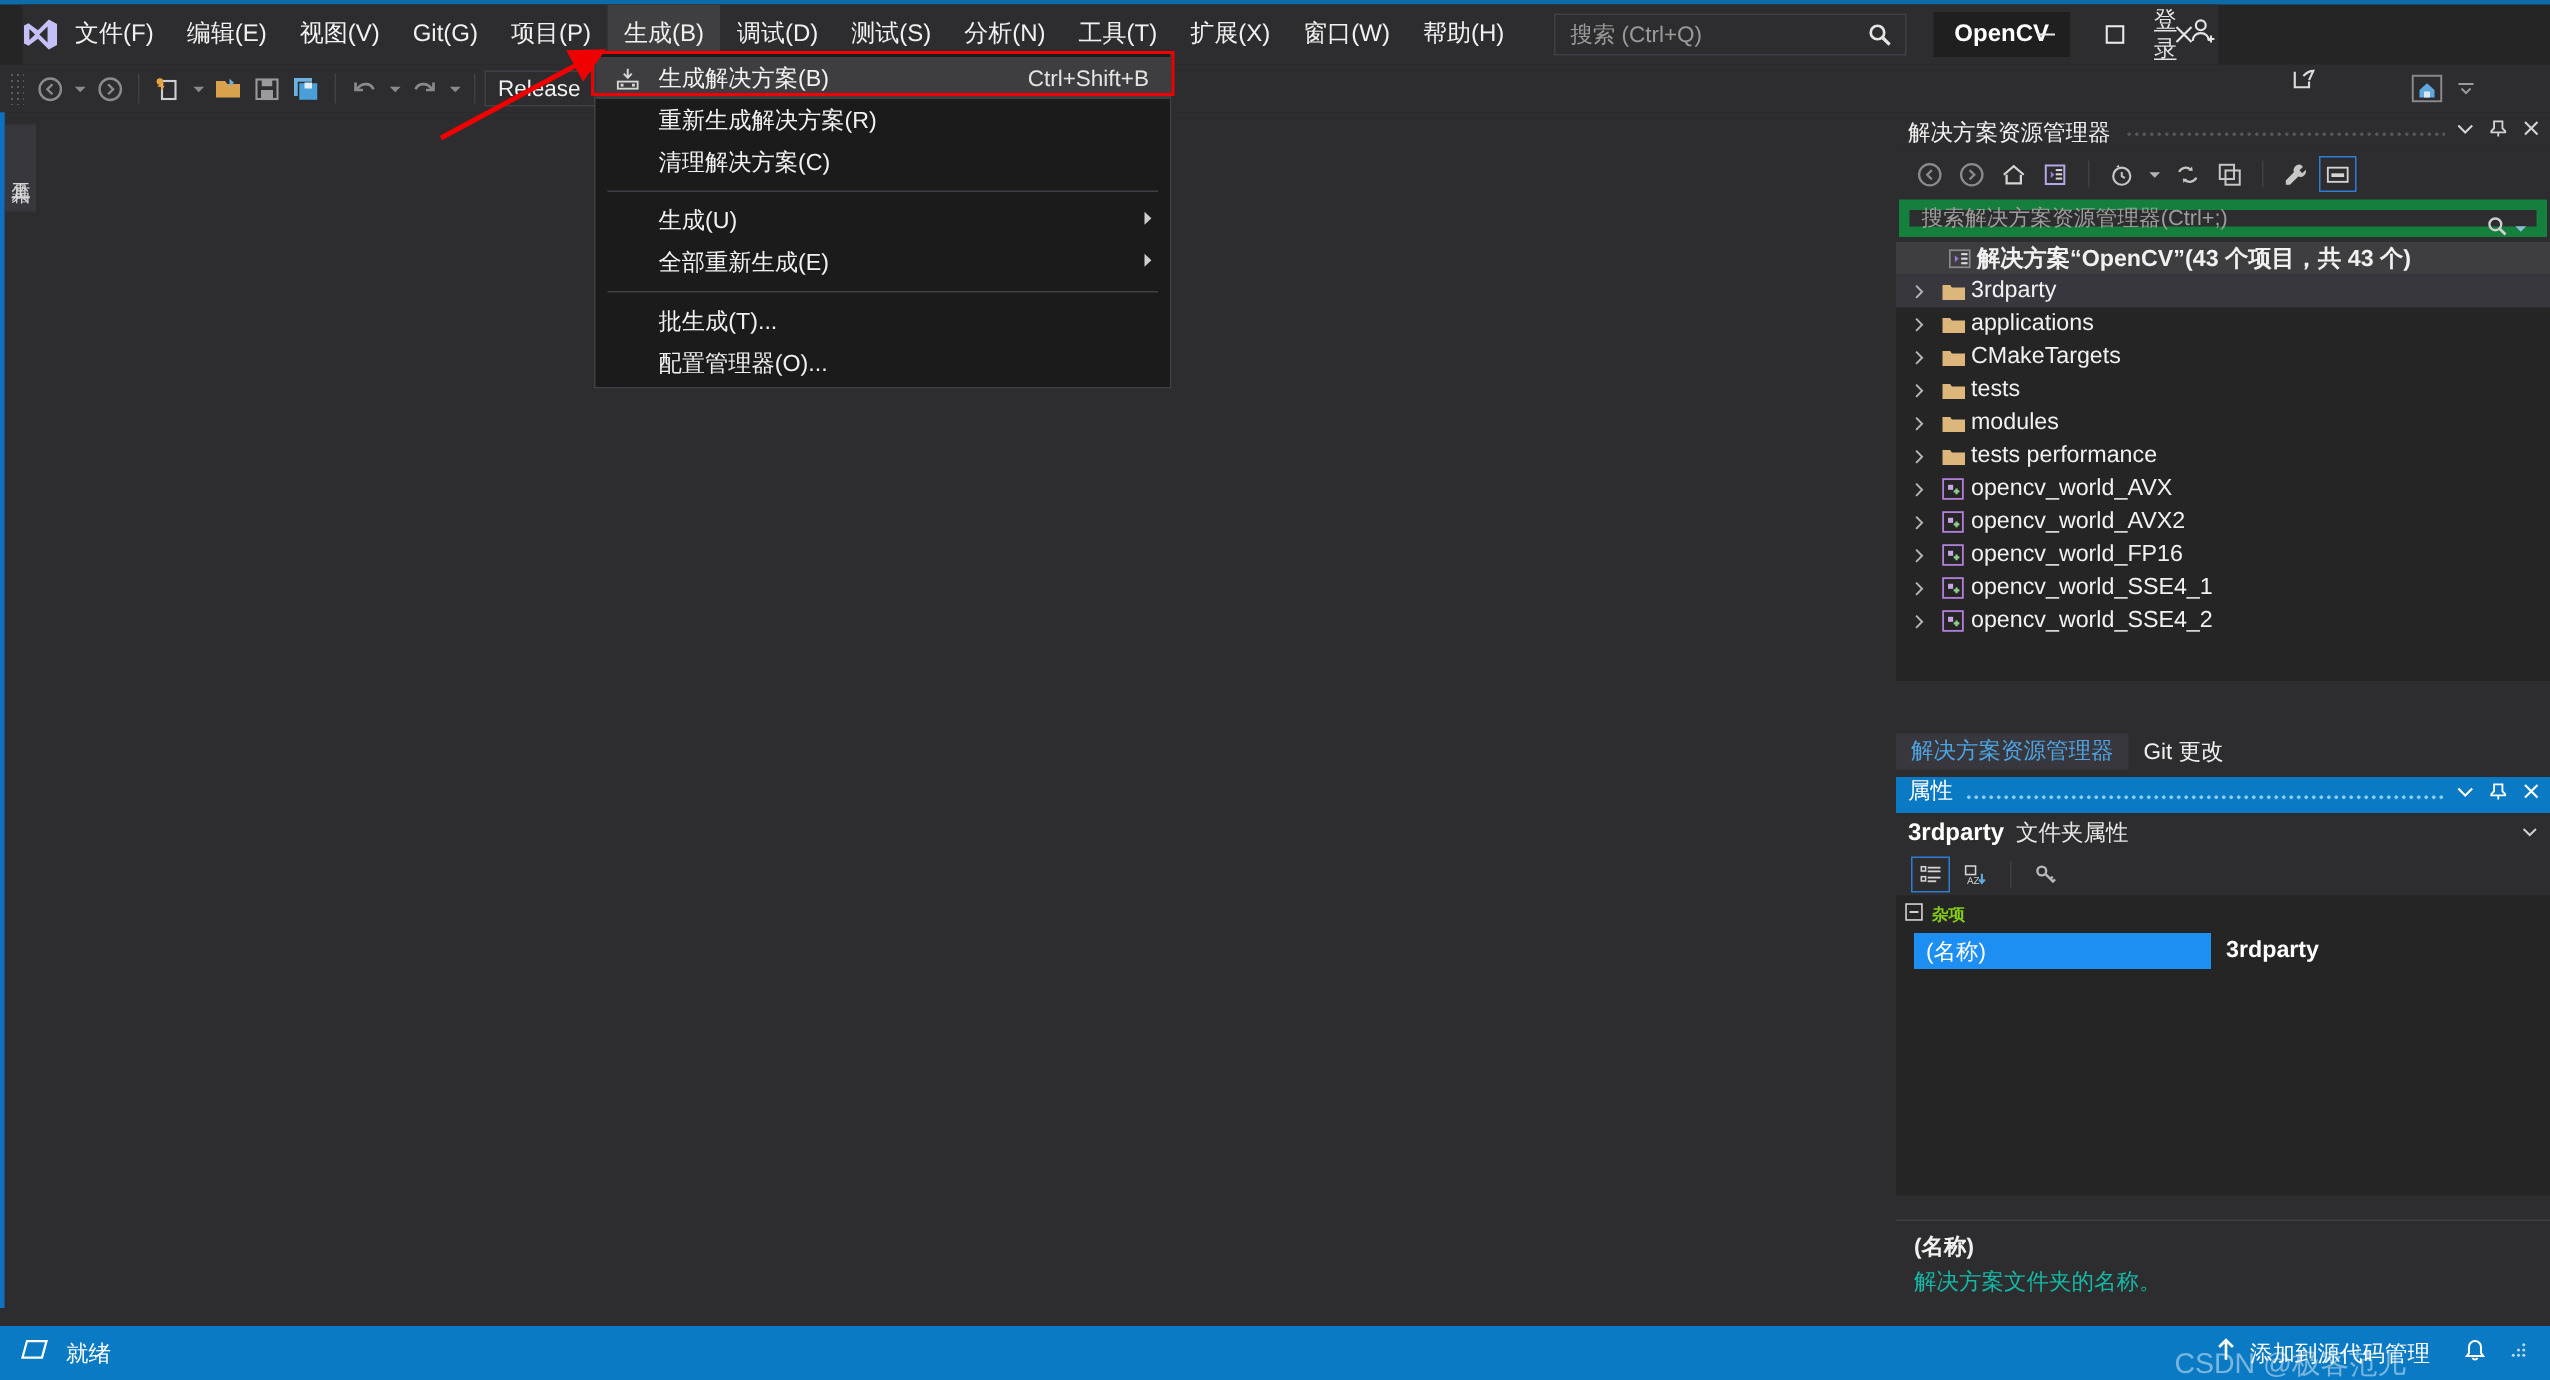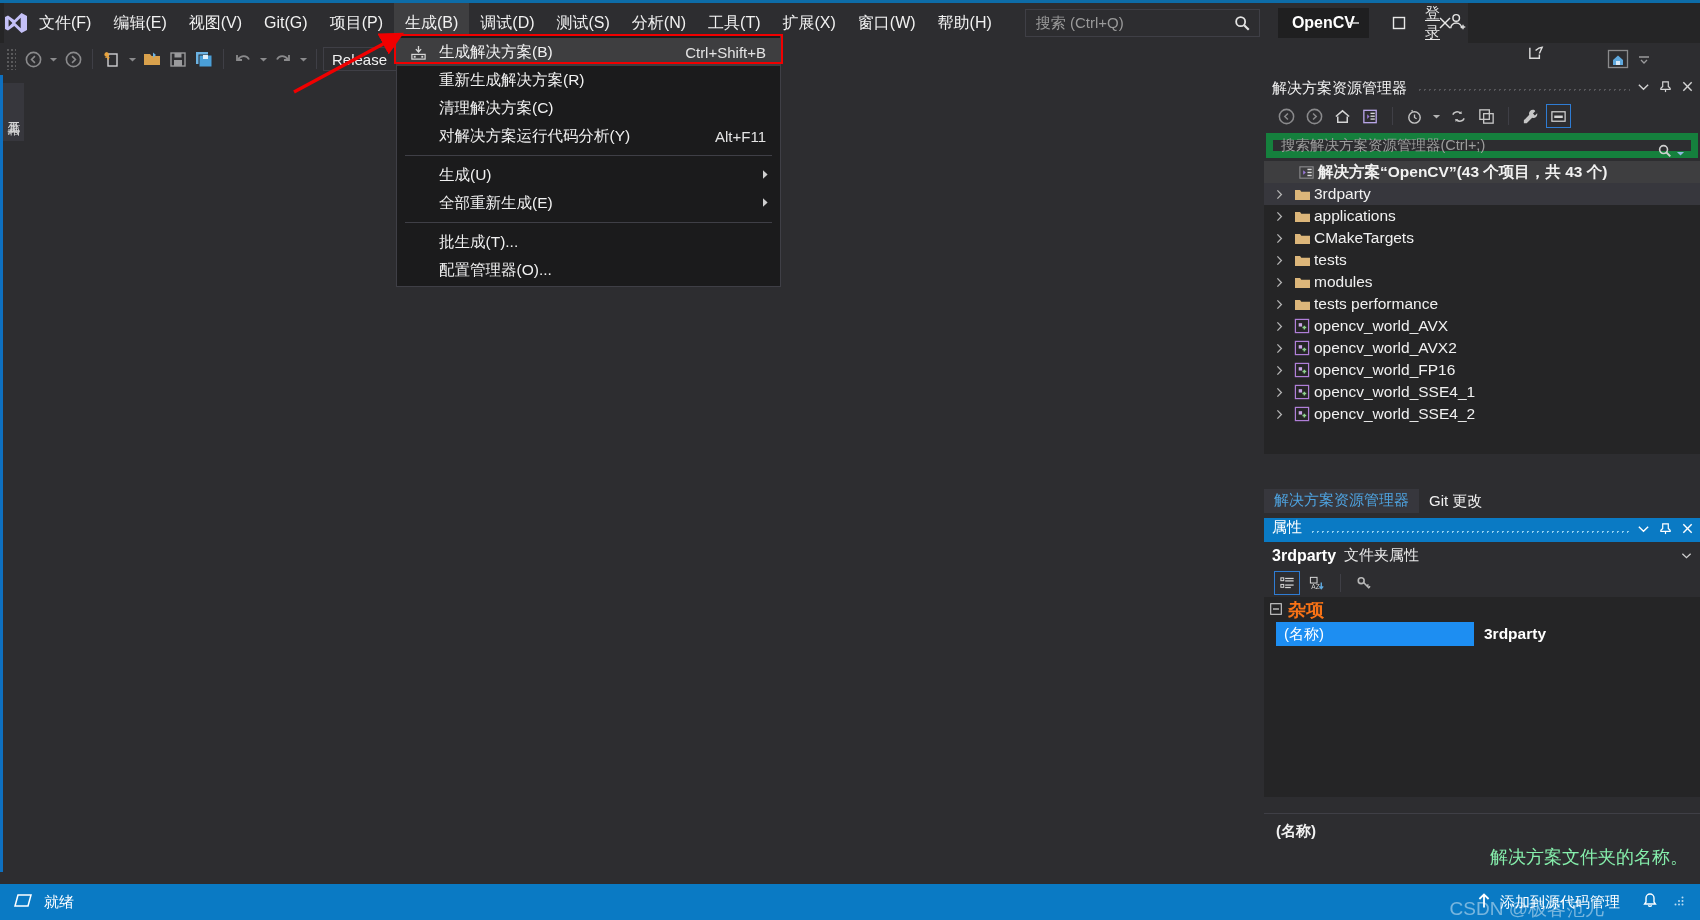--- a/index.html
+++ b/index.html
@@ -11,21 +11,21 @@
     position:relative;
     -webkit-font-smoothing:antialiased;
   }
   #app{ position:relative; width:1700px; height:920px; background:#252526; }
 
   
   .topline{ position:absolute; left:0; top:0; width:1700px; height:3px; background:#0d6ca8; }
 
   
   .titlebar{
-    position:absolute; left:4px; top:3px; width:1464px; height:40px;
+    position:absolute; left:15px; top:3px; width:1464px; height:40px;
     background:#2d2d30; display:flex; align-items:center;justify-content:center;
   }
   .vs-logo{ width:46px; height:40px; display:flex; align-items:center; justify-content:center; }
   .vs-logo svg{ width:24px; height:24px; }
   .menu-items{ display:flex; align-items:center; height:40px; }
   .menu-item{
     padding:0 11px; height:40px; line-height:40px; font-size:16px; color:#f1f1f1;
     white-space:nowrap; cursor:default;
   }
   .menu-item.active{ background:#3f3f41; }
@@ -155,28 +155,28 @@
   .props-obj .nm{ font-size:16px; font-weight:bold; color:#ffffff; }
   .props-obj .ty{ font-size:15px; color:#e8e8e8; }
   .props-obj .caret{ position:absolute; right:8px; }
 
   .props-tb{ height:28px; display:flex; align-items:center; padding-left:10px; gap:4px; }
   .ptb{ width:26px; height:24px; display:flex; align-items:center; justify-content:center; }
   .ptb.framed{ border:1px solid #2f7cd3; }
   .props-tb .sep{ width:1px; height:18px; background:#3f3f46; margin:0 6px; }
 
   .props-grid{ background:#252526; height:200px; position:relative; }
-  .grp-row{ height:25px; display:flex; align-items:center; padding-left:6px; gap:6px; font-size:18px; font-weight:bold; color:#f97316; }
+  .grp-row{ height:25px; display:flex; align-items:center; padding-left:6px; gap:6px; font-size:11px; font-weight:bold; color:#84cc16; }
   .kv-row{ height:24px; display:flex; align-items:center; }
   .kv-key{ width:198px; margin-left:12px; height:24px; background:#1d8ef2; display:flex; align-items:center; padding-left:8px; font-size:15px; color:#ffffff; }
   .kv-val{ flex:1; padding-left:10px; font-size:15.5px; font-weight:bold; color:#ffffff; }
 
   .props-desc{ position:absolute; left:0; bottom:0; width:436px; height:72px; background:#2d2d30; border-top:1px solid #3f3f46; padding:8px 12px; }
   .props-desc .t1{ font-size:15px; font-weight:bold; color:#f1f1f1; }
-  .props-desc .t2{ font-size:18px; color:#86efac; margin-top:4px;text-align:right; }
+  .props-desc .t2{ font-size:15px; color:#14b8a6; margin-top:4px; }
 
   
   .statusbar{
     position:absolute; left:0; bottom:0; width:1700px; height:36px; background:#0a7ac4;
     display:flex; align-items:center; padding-left:14px; color:#ffffff; font-size:15px;
   }
   .statusbar .ready{ display:flex; align-items:center; gap:10px; }
   .status-right{ position:absolute; right:14px; display:flex; align-items:center; gap:8px; }
   .status-gap{ position:absolute; left:0; bottom:36px; width:1700px; height:12px; background:#2d2d30; }
   .wm2{
@@ -397,25 +397,20 @@
       <span class="dd-label">重新生成解决方案(R)</span>
       <span class="dd-shortcut"></span>
     </div>
 
     <div class="dd-item">
       <span class="dd-icon"></span>
       <span class="dd-label">清理解决方案(C)</span>
       <span class="dd-shortcut"></span>
     </div>
 
-    <div class="dd-item">
-      <span class="dd-icon"></span>
-      <span class="dd-label">对解决方案运行代码分析(Y)</span>
-      <span class="dd-shortcut">Alt+F11</span>
-    </div>
 
     <div class="dd-sep"></div>
 
     <div class="dd-item">
       <span class="dd-icon"></span>
       <span class="dd-label">生成(U)</span>
       <span class="dd-arrow">
         <svg width="9" height="11" viewBox="0 0 9 11">
             <path d="M2 1.2 6.6 5.5 2 9.8z" fill="#cfcfcf"></path>
           </svg>

